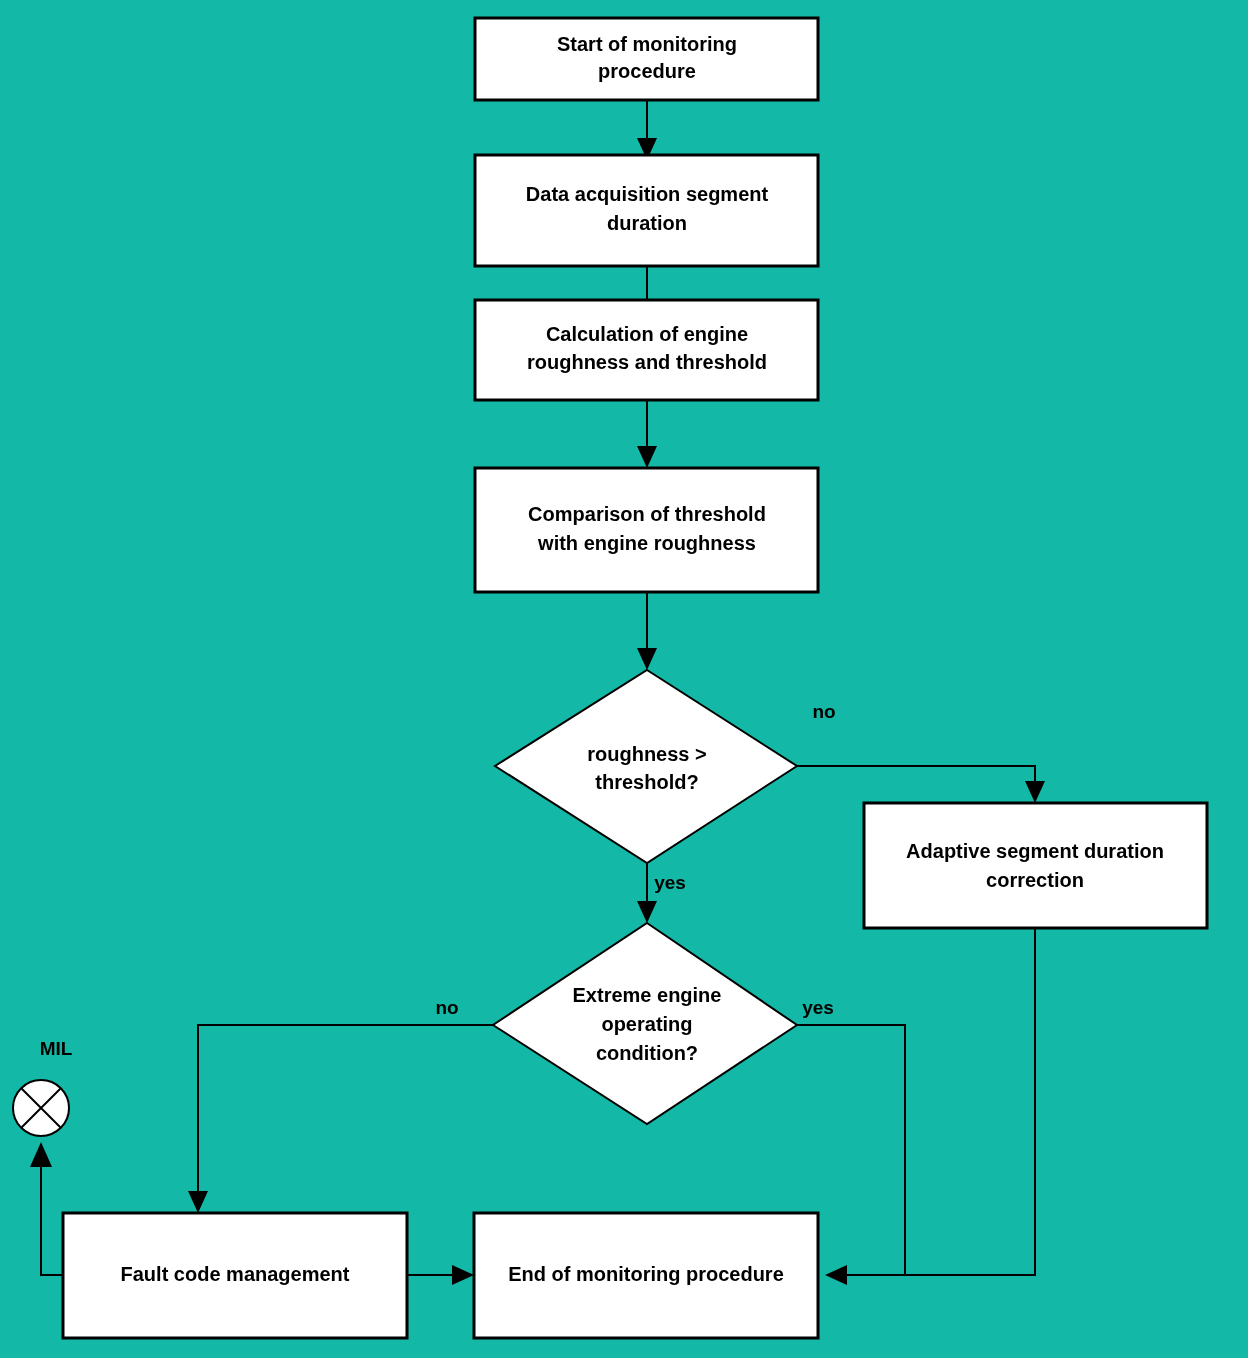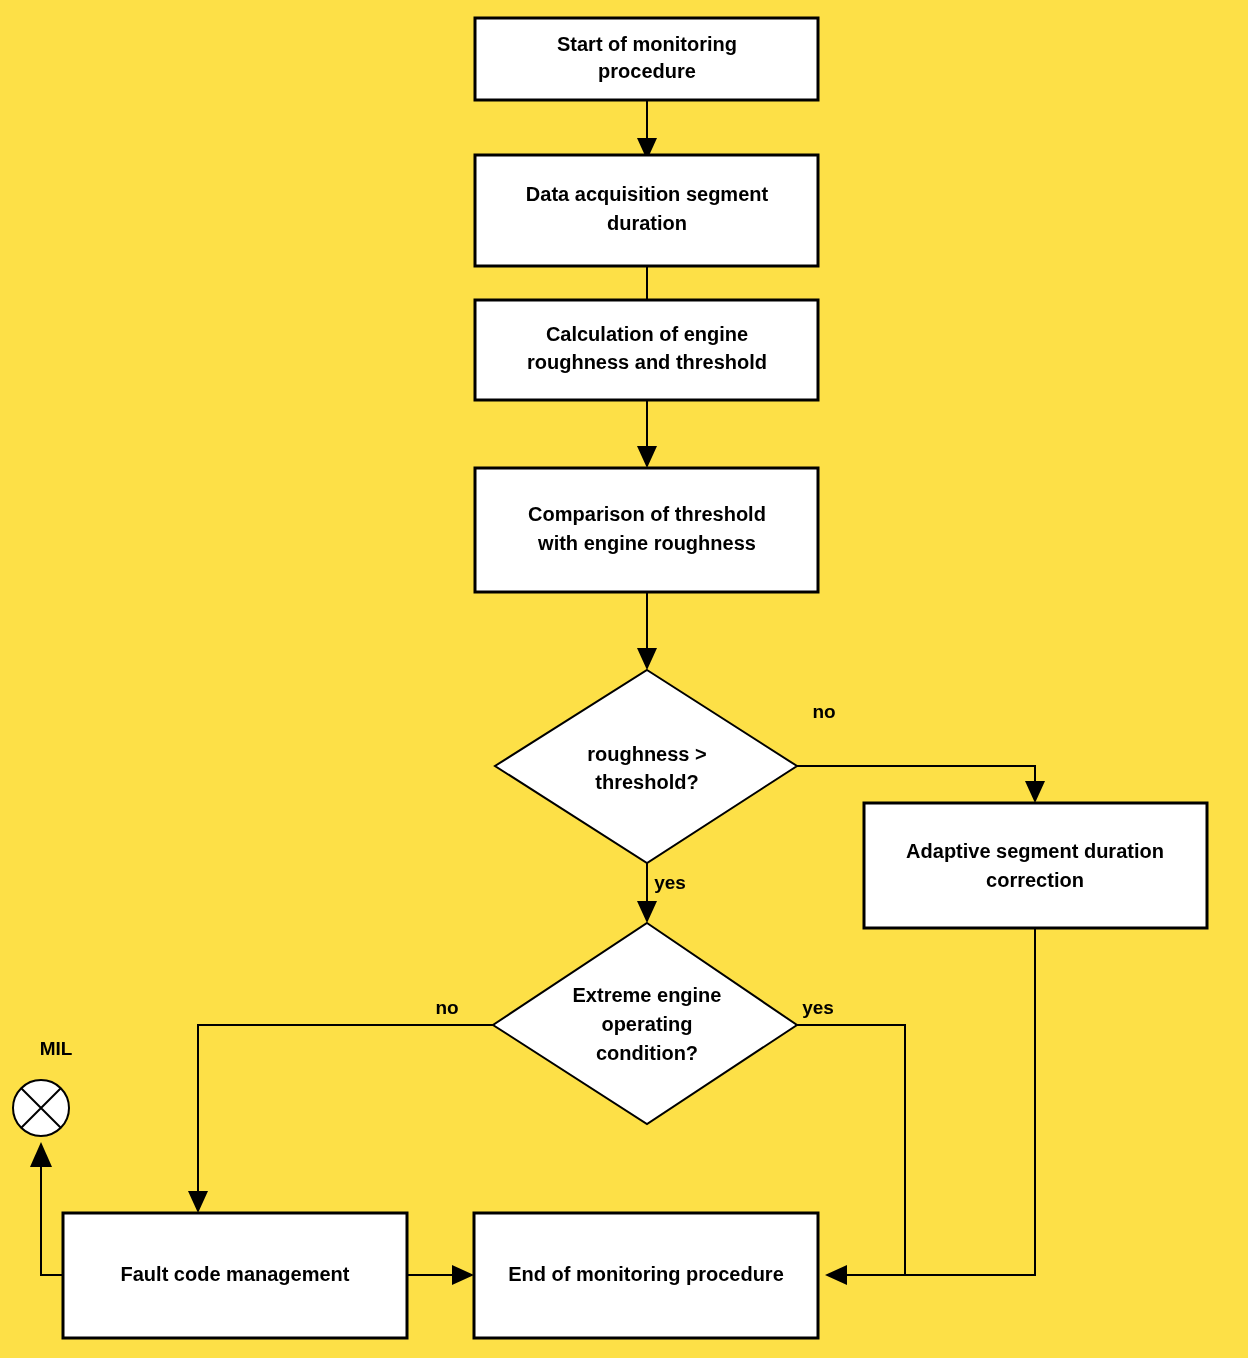--- a/index.html
+++ b/index.html
@@ -7,21 +7,21 @@
     padding: 0;
     background: #ffffff;
   }
   body {
     font-family: "Liberation Sans", sans-serif;
   }
   #diagram-root {
     position: relative;
     width: 1248px;
     height: 1358px;
-    background: #fde047;
+    background: #14b8a6;
     overflow: hidden;
   }
   svg#flow-svg {
     display: block;
     width: 1248px;
     height: 1358px;
   }
   .node-shape {
     fill: #ffffff;
     stroke: #000000;

